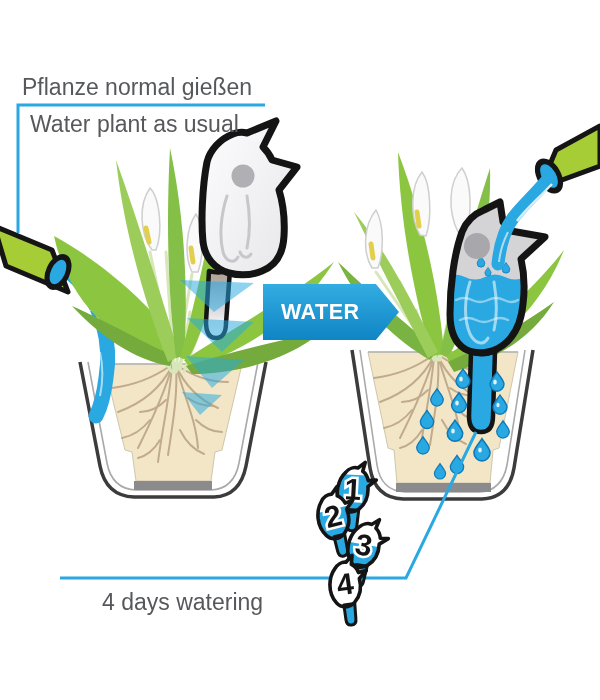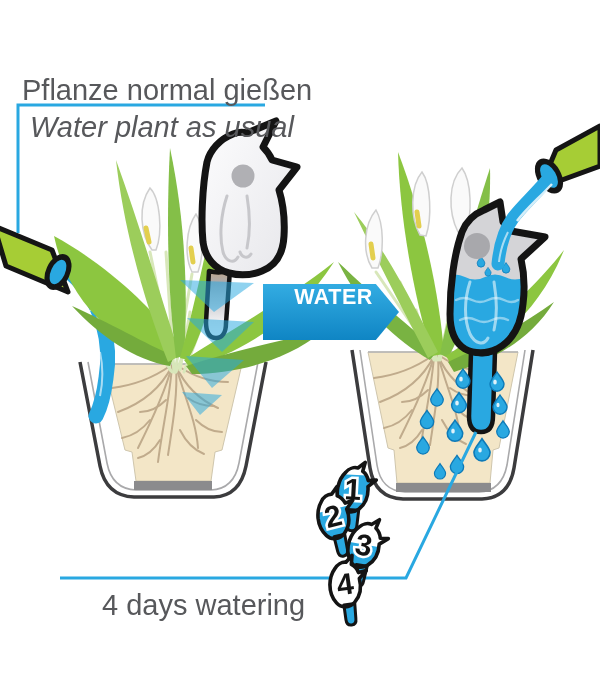--- a/index.html
+++ b/index.html
@@ -1,28 +1,28 @@
 <!DOCTYPE html>
 <html><head>
 <meta charset="utf-8">
 <style>
   html,body{margin:0;padding:0;background:#ffffff;}
   #stage{position:relative;width:600px;height:700px;background:#ffffff;overflow:hidden;
          font-family:"Liberation Sans",sans-serif;}
   #art{position:absolute;left:0;top:0;z-index:1;}
-  .lbl{position:absolute;z-index:3;color:#57585b;font-size:29px;line-height:1.15;white-space:nowrap;}
+  .lbl{position:absolute;z-index:3;color:#57585b;font-size:23px;line-height:1.15;white-space:nowrap;}
   #lbl-de1{left:22px;top:74px;}
-  #lbl-en1{left:30px;top:111px;font-style:italic;}
+  #lbl-en1{left:30px;top:111px;}
   #lbl-de2{left:62px;top:544px;}
   #lbl-en2{left:62px;top:589px;margin-left:40px;}
   #banner{position:absolute;z-index:4;left:263px;top:284px;width:136px;height:56px;
           background:linear-gradient(#33ace2,#0f85c4);
           clip-path:polygon(0 0,83% 0,100% 50%,83% 100%,0 100%);
           color:#ffffff;font-weight:bold;font-size:21.5px;line-height:27px;
-          padding-left:5px;box-sizing:border-box;display:flex;flex-direction:row;justify-content:center;
+          padding-left:18px;box-sizing:border-box;display:flex;flex-direction:column;justify-content:center;
           letter-spacing:.5px;}
   text.marker-num{font-family:"Liberation Sans",sans-serif;font-weight:bold;font-size:30px;
           fill:#141414;stroke:#ffffff;stroke-width:5px;paint-order:stroke;text-anchor:middle;}
 </style>
 </head>
 <body>
 
 <div id="stage">
 
 <svg id="art" width="600" height="700" viewBox="0 0 600 700">

